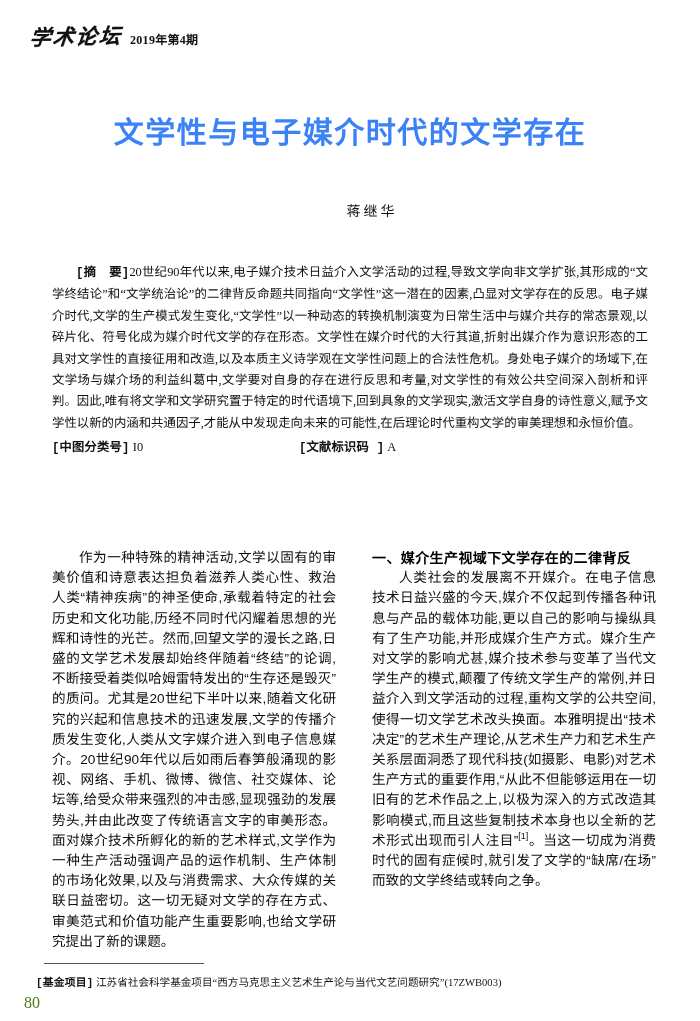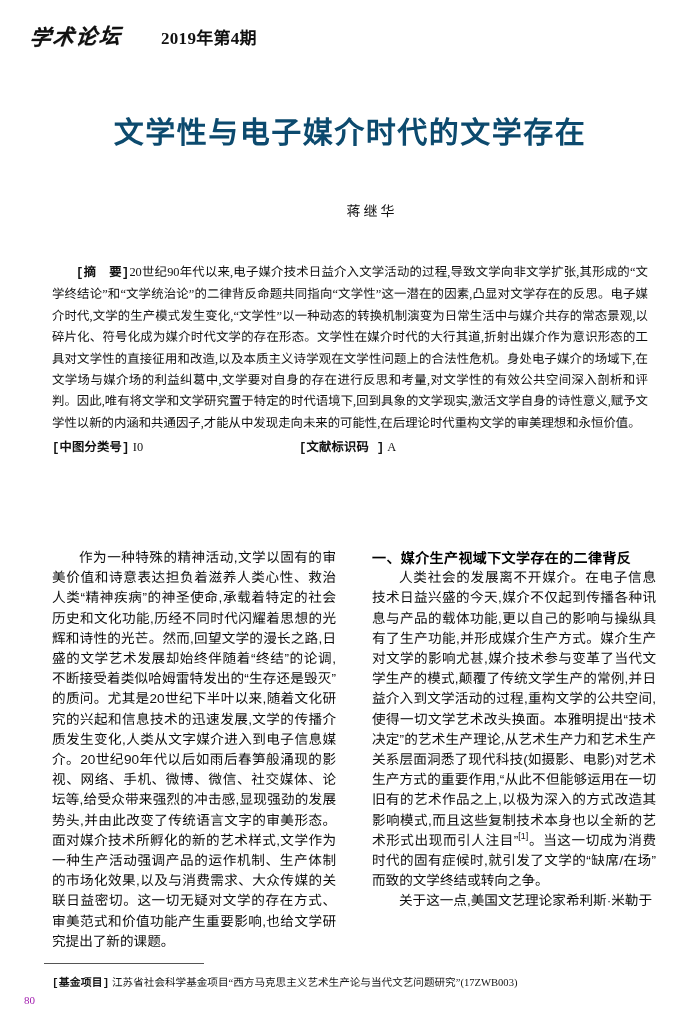--- a/index.html
+++ b/index.html
@@ -34,39 +34,38 @@
     font-size: 21px;
     font-weight: 700;
     font-style: italic;
     letter-spacing: 2px;
     color: #111;
     transform: skewX(-7deg) rotate(-1.2deg);
     text-shadow: 0.4px 0.3px 0 rgba(0,0,0,0.55);
   }
   .issue-line {
     font-family: "Liberation Serif", "DejaVu Serif", serif;
-    font-size: 17px;
+    font-size: 12px;
     font-weight: 700;
     color: #111;
     letter-spacing: 0.3px;
-    margin-left: 31px;
   }
 
   
   .article-title {
     position: absolute;
     left: 0;
     right: 0;
     top: 108px;
     text-align: center;
     font-family: "Liberation Sans", "DejaVu Sans", sans-serif;
     font-size: 30px;
     font-weight: 700;
     letter-spacing: 1.5px;
-    color: #0c4a6e;
+    color: #3b82f6;
   }
   .article-author {
     position: absolute;
     left: 0;
     right: 0;
     top: 200px;
     text-align: center;
     font-family: "Liberation Serif", "DejaVu Serif", serif;
     font-size: 14px;
     letter-spacing: 3px;
@@ -154,38 +153,38 @@
   .footer-rule {
     position: absolute;
     left: 44px;
     top: 963px;
     width: 160px;
     height: 0;
     border-top: 1px solid #555;
   }
   .fund-note {
     position: absolute;
-    left: 52px;
+    left: 36px;
     top: 975px;
     width: 596px;
     font-family: "Liberation Serif", "DejaVu Serif", serif;
     font-size: 10.6px;
     line-height: 15px;
     color: #151515;
   }
   .fund-note .lbl {
     font-size: 10.8px;
   }
   .page-number {
     position: absolute;
     left: 24px;
     top: 994px;
     font-family: "Liberation Serif", "DejaVu Serif", serif;
-    font-size: 11px;
-    color: #a21caf;
+    font-size: 16px;
+    color: #4d7c0f;
   }
 </style>
 </head>
 <body>
 
 <div class="page">
 
   <div class="masthead">
     <span class="journal-logo">学术论坛</span>
     <span class="issue-line">2019年第4期</span>
@@ -217,21 +216,20 @@
 
   <div class="columns">
 
     <div class="col">
       <p>作为一种特殊的精神活动,文学以固有的审美价值和诗意表达担负着滋养人类心性、救治人类“精神疾病”的神圣使命,承载着特定的社会历史和文化功能,历经不同时代闪耀着思想的光辉和诗性的光芒。然而,回望文学的漫长之路,日盛的文学艺术发展却始终伴随着“终结”的论调,不断接受着类似哈姆雷特发出的“生存还是毁灭”的质问。尤其是20世纪下半叶以来,随着文化研究的兴起和信息技术的迅速发展,文学的传播介质发生变化,人类从文字媒介进入到电子信息媒介。20世纪90年代以后如雨后春笋般涌现的影视、网络、手机、微博、微信、社交媒体、论坛等,给受众带来强烈的冲击感,显现强劲的发展势头,并由此改变了传统语言文字的审美形态。面对媒介技术所孵化的新的艺术样式,文学作为一种生产活动强调产品的运作机制、生产体制的市场化效果,以及与消费需求、大众传媒的关联日益密切。这一切无疑对文学的存在方式、审美范式和价值功能产生重要影响,也给文学研究提出了新的课题。</p>
     </div>
 
     <div class="col">
       <p class="section-heading">一、媒介生产视域下文学存在的二律背反</p>
       <p><span>人类社会的发展离不开媒介。在电子信息技术日益兴盛的今天,媒介不仅起到传播各种讯息与产品的载体功能,更以自己的影响与操纵具有了生产功能,并形成媒介生产方式。媒介生产对文学的影响尤甚,媒介技术参与变革了当代文学生产的模式,颠覆了传统文学生产的常例,并日益介入到文学活动的过程,重构文学的公共空间,使得一切文学艺术改头换面。本雅明提出“技术决定”的艺术生产理论,从艺术生产力和艺术生产关系层面洞悉了现代科技(如摄影、电影)对艺术生产方式的重要作用,“从此不但能够运用在一切旧有的艺术作品之上,以极为深入的方式改造其影响模式,而且这些复制技术本身也以全新的艺术形式出现而引人注目”</span><sup class="cite">[1]</sup><span>。当这一切成为消费时代的固有症候时,就引发了文学的“缺席/在场”而致的文学终结或转向之争。</span></p>
-      <p>关于这一点,美国文艺理论家希利斯·米勒于</p>
     </div>
 
   </div>
 
   <div class="footer-rule"></div>
 
   <div class="fund-note">
     <span class="lbl">[基金项目]</span>
     <span>江苏省社会科学基金项目“西方马克思主义艺术生产论与当代文艺问题研究”(17ZWB003)</span>
   </div>

